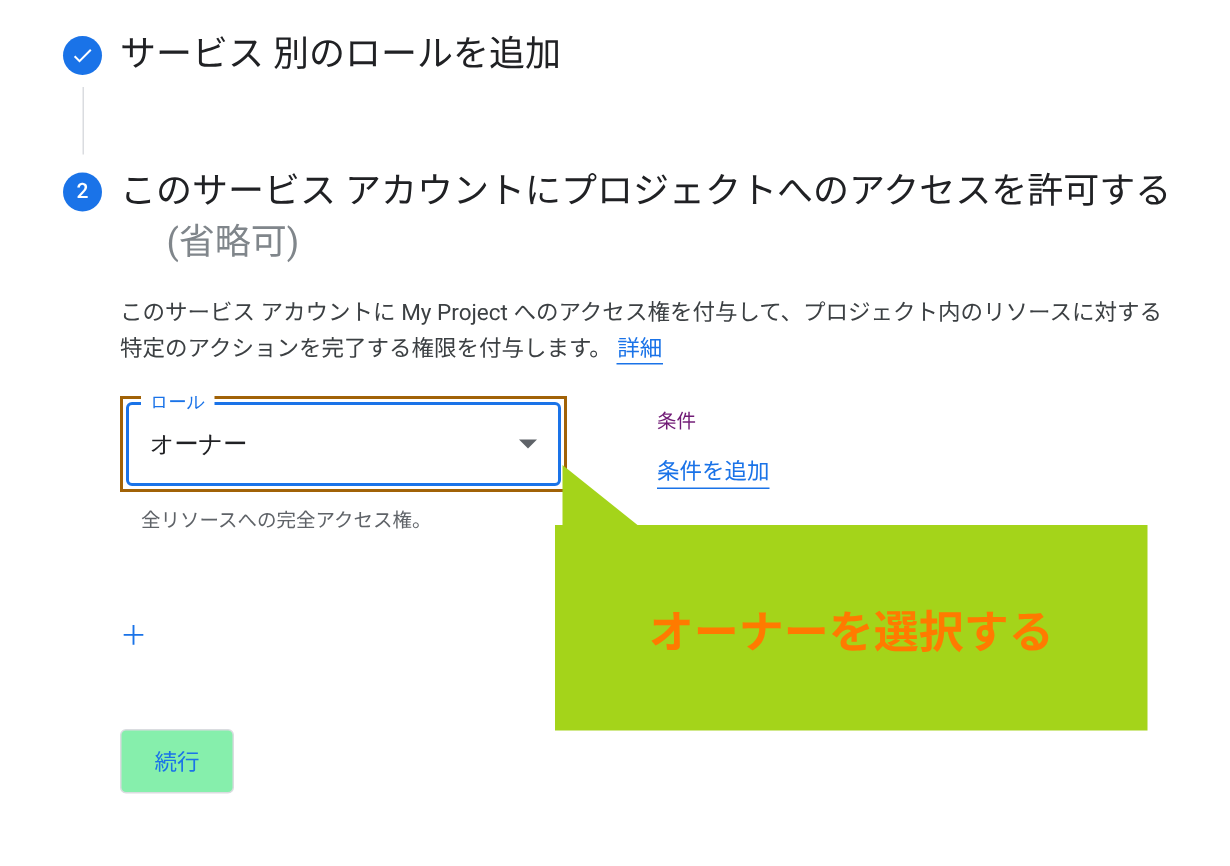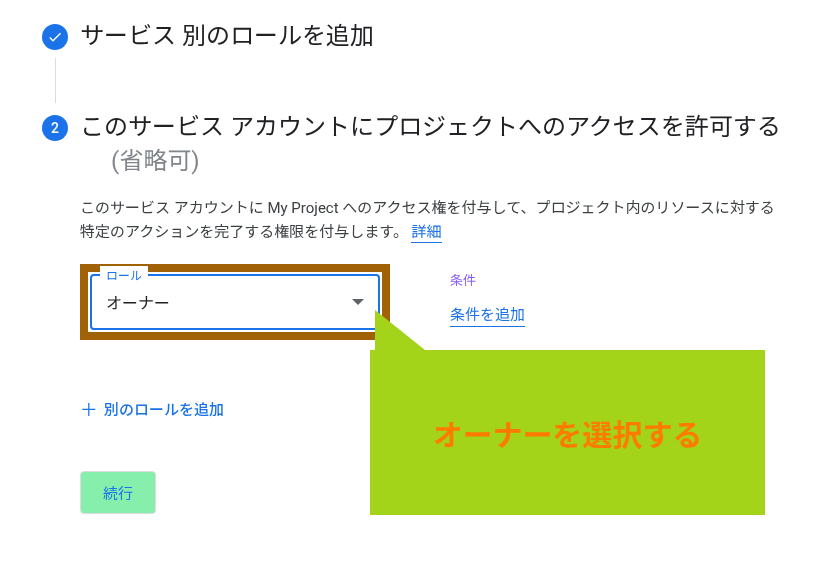--- a/index.html
+++ b/index.html
@@ -17,33 +17,33 @@
     .step-icon-done { width: 26px; height: 26px; background: #1a73e8; border-radius: 50%; display: flex; align-items: center; justify-content: center; }
     .step-icon-done svg { width: 16px; height: 16px; fill: #fff; }
     .step-connector { width: 1px; height: 45px; background: #dadce0; margin-top: 8px; }
     .step-num { width: 26px; height: 26px; background: #1a73e8; border-radius: 50%; color: #fff; font-size: 14px; font-weight: 500; display: flex; align-items: center; justify-content: center; }
     .step-title { font-size: 24px; color: #202124; font-weight: 400; line-height: 1.4; }
     .optional { color: #80868b; margin-left: 31px; }
     .step2-body { flex: 1; }
     .desc { font-size: 15px; color: #3c4043; line-height: 1.6; margin-top: 18px; margin-bottom: 20px; max-width: 700px; }
     .learn-more { color: #1a73e8; text-decoration: none; border-bottom: 1px solid #1a73e8; cursor: pointer; padding-bottom: 1px; }
     .role-row { display: flex; align-items: flex-start; gap: 60px; position: relative; }
-    .highlight-box { border: 8px solid #a16207; padding: 2px; position: relative; }
+    .highlight-box { border: 2px solid #a16207; padding: 2px; position: relative; font-family: Liberation Serif, serif; }
     .role-select { width: 290px; height: 56px; border: 2px solid #1a73e8; border-radius: 4px; position: relative; display: flex; align-items: center; padding: 0 14px; cursor: pointer; background: #fff; }
     .role-label { position: absolute; top: -10px; left: 8px; background: #fff; padding: 0 6px; font-size: 12px; color: #1a73e8; }
     .role-value { font-size: 16px; color: #202124; flex: 1; }
     .dropdown-arrow { width: 0; height: 0; border-left: 6px solid transparent; border-right: 6px solid transparent; border-top: 6px solid #5f6368; }
     .role-helper { font-size: 13px; color: #5f6368; margin-top: 8px; margin-left: 14px; }
     .condition-col { padding-top: 6px; }
-    .condition-label { font-size: 13px; color: #8b5cf6; margin-bottom: 14px; }
+    .condition-label { font-size: 13px; color: #701a75; margin-bottom: 14px; }
     .add-condition { font-size: 15px; color: #1a73e8; border-bottom: 1px solid #1a73e8; padding-bottom: 2px; cursor: pointer; }
     .add-role { margin-top: 55px; color: #1a73e8; font-size: 15px; font-weight: 500; cursor: pointer; display: inline-flex; align-items: center; gap: 6px; }
     .plus { font-size: 18px; font-weight: 400; }
     .continue-btn { margin-top: 50px; border: 1px solid #dadce0; border-radius: 4px; padding: 10px 22px; font-size: 15px; color: #1a73e8; background: #86efac; cursor: pointer; font-family: inherit; }
-    .annotation { position: absolute; left: 370px; top: 350px; width: 395px; height: 165px; background: #a4d41a; display: flex; align-items: center; justify-content: center; }
+    .annotation { position: absolute; left: 370px; top: 350px; width: 395px; height: 137px; background: #a4d41a; display: flex; align-items: center; justify-content: center; }
     .annotation-pointer { position: absolute; top: -40px; left: 5px; width: 0; height: 0; border-left: 0 solid transparent; border-right: 50px solid transparent; border-bottom: 40px solid #a4d41a; }
     .annotation-text { font-size: 30px; font-weight: 700; color: #ff7a00; }
     .step2 { margin-top: 8px; }
   </style>
 </head>
 <body>
 
 <div class="container">
   <div class="step">
     <div class="step-indicator">
@@ -71,31 +71,31 @@
 
       <div class="role-row">
         <div>
           <div class="highlight-box">
             <div class="role-select">
               <div class="role-label">ロール</div>
               <div class="role-value">オーナー</div>
               <div class="dropdown-arrow"></div>
             </div>
           </div>
+          <div class="role-helper">全リソースへの完全アクセス権。</div>
         </div>
         <div class="condition-col">
           <div class="condition-label">条件</div>
           <span class="add-condition">条件を追加</span>
         </div>
 
       </div>
 
       <div class="add-role">
         <span class="plus">＋</span>
-        <span>別のロールを追加</span>
       </div>
 
       <div>
         <button class="continue-btn">続行</button>
       </div>
     </div>
   </div>
 </div>
 
 <div class="annotation">

